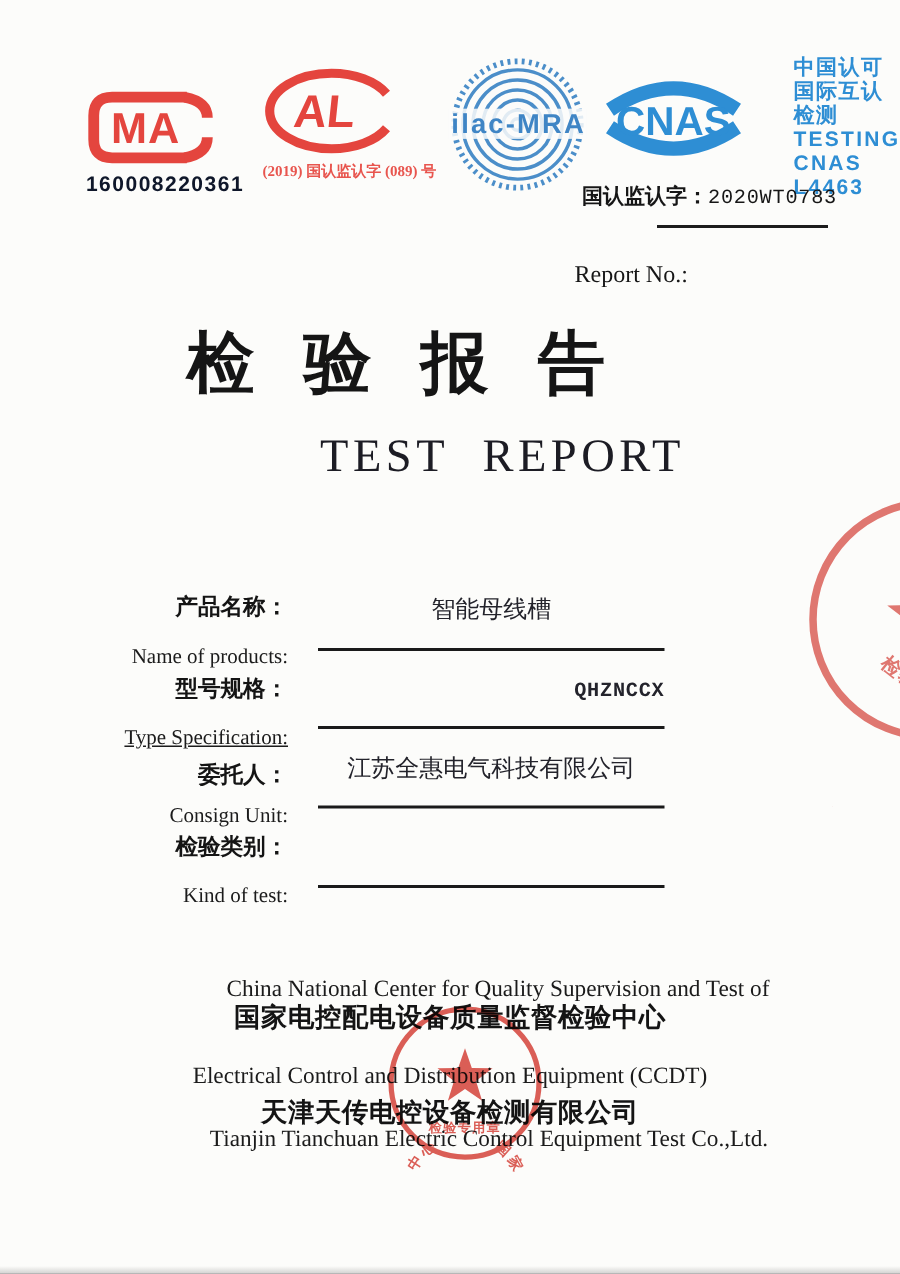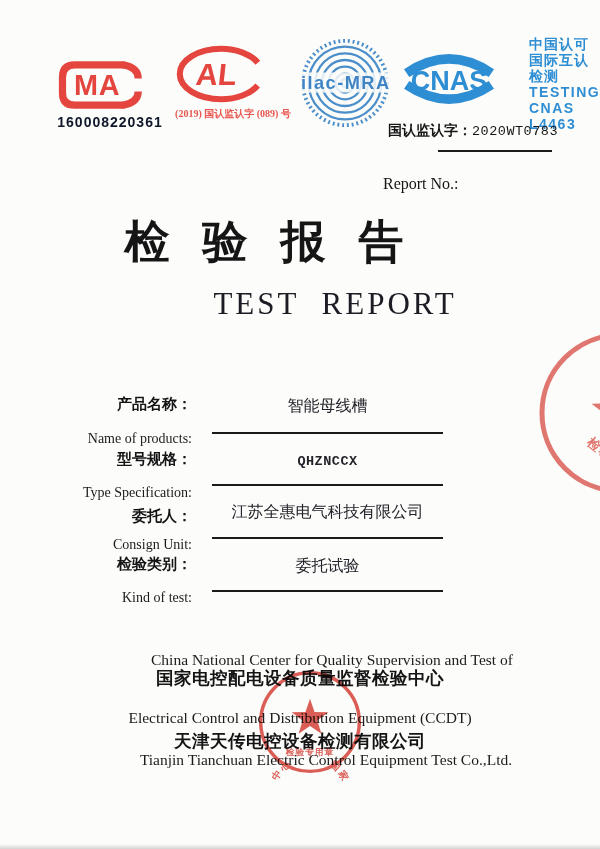--- a/index.html
+++ b/index.html
@@ -130,32 +130,31 @@
 
   <div class="abs title-zh">检验报告</div>
   <div class="abs title-en">TEST REPORT</div>
 
   <div class="abs f-zh" style="top:395px;">产品名称：</div>
   <div class="abs f-en" style="top:415px;">Name of products:</div>
   <div class="abs f-val" style="top:396px;font-family:Liberation Mono, monospace;">智能母线槽</div>
   <div class="abs f-line" style="top:432px;"></div>
 
   <div class="abs f-zh" style="top:450px;">型号规格：</div>
-  <div class="abs f-en" style="top:469px;">Type Specification:</div>
-  <div class="abs f-val mono" style="top:454px;">QHZNCCX</div>
+  <div class="abs f-en" style="top:469px;text-decoration:underline;">Type Specification:</div>
+  <div class="abs f-val mono" style="top:454px;text-align:right;">QHZNCCX</div>
   <div class="abs f-line" style="top:484px;"></div>
 
   <div class="abs f-zh" style="top:507px;">委托人：</div>
   <div class="abs f-en" style="top:521px;">Consign Unit:</div>
   <div class="abs f-val" style="top:502px;">江苏全惠电气科技有限公司</div>
   <div class="abs f-line" style="top:537px;"></div>
 
   <div class="abs f-zh" style="top:555px;">检验类别：</div>
   <div class="abs f-en" style="top:574px;">Kind of test:</div>
-  <div class="abs f-val" style="top:556px;">委托试验</div>
   <div class="abs f-line" style="top:590px;"></div>
 
   <div class="abs foot zh" style="top:666px;">国家电控配电设备质量监督检验中心</div>
   <div class="abs foot en" style="top:651px;padding-left:32px;">China National Center for Quality Supervision and Test of</div>
   <div class="abs foot en" style="top:709px;">Electrical Control and Distribution Equipment (CCDT)</div>
   <div class="abs foot zh" style="top:729px;">天津天传电控设备检测有限公司</div>
   <div class="abs foot en" style="top:751px;padding-left:26px;">Tianjin Tianchuan Electric Control Equipment Test Co.,Ltd.</div>
 
   <svg class="abs stamp" style="left:480px;top:298px;opacity:.68;" width="240" height="240" viewBox="0 0 240 240">
     <defs>

